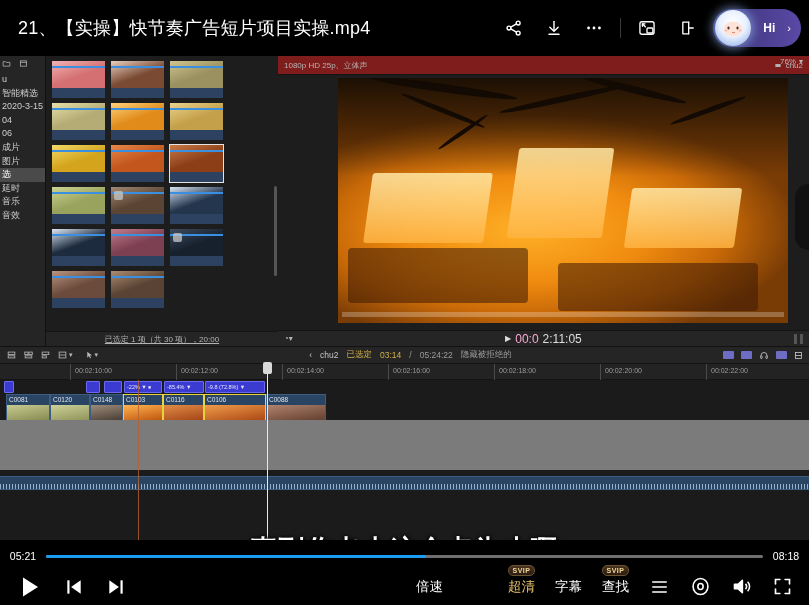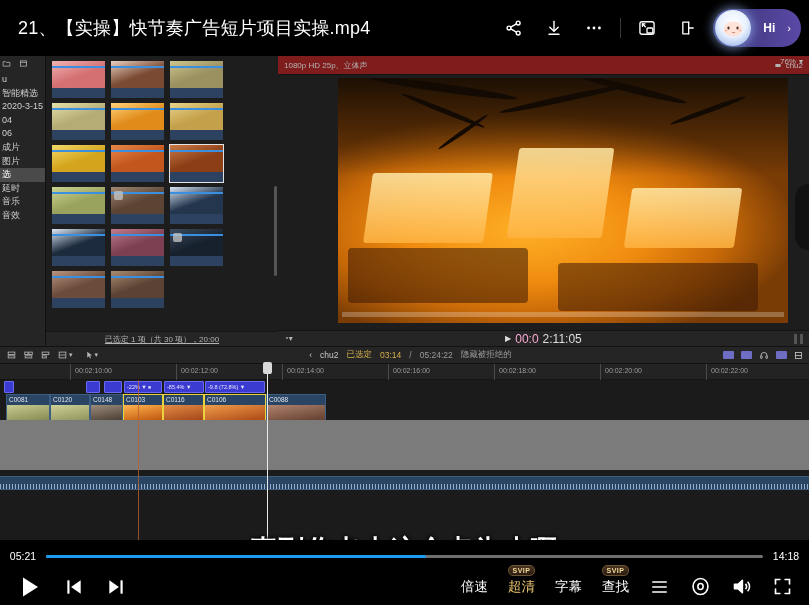--- a/index.html
+++ b/index.html
@@ -195,21 +195,21 @@
   .prog-row { position:absolute; left:0; top:8px; width:809px; height:16px; display:flex; align-items:center; }
   .t-cur { color:#fff; font-size:10.5px; width:46px; text-align:center; }
   .t-tot { color:#fff; font-size:10.5px; width:46px; text-align:center; }
   .bar-wrap { flex:1; height:3px; background:#6f6f6f; position:relative; border-radius:2px; }
   .bar-fill { position:absolute; left:0; top:0; height:3px; background:#1a9cf0; border-radius:2px; }
   .ctrls { position:absolute; left:0; top:28px; width:809px; height:37px; display:flex; align-items:center; }
   .lctrls { display:flex; align-items:center; gap:22px; padding-left:18px; }
   .rctrls { margin-left:auto; display:flex; align-items:center; gap:20px; padding-right:16px; }
   .cbtn { color:#fff; display:flex; align-items:center; justify-content:center; cursor:pointer; }
   .txtbtn { position:relative; color:#fff; font-size:13.5px; white-space:nowrap; }
-  .txtbtn.gold { color:#e8c36a; }
+  .txtbtn.gold { color:#e8c36a;margin-left:45px; }
   .svip {
     position:absolute; left:50%; transform:translateX(-50%); top:-13px;
     background:linear-gradient(180deg,#4a3420,#2b1d11);
     color:#f2d79b; font-size:7px; font-weight:700; letter-spacing:.5px;
     padding:1px 4px; border-radius:5px; border:.5px solid #6b5232;
   }
 </style>
 </head>
 <body>
 
@@ -608,21 +608,21 @@
     <div class="subtitle">直到你卡上这个点为止啊</div>
 
   </div>
 
   <div class="player">
     <div class="prog-row">
       <span class="t-cur">05:21</span>
       <span class="bar-wrap">
         <span class="bar-fill" style="width: 53%;"></span>
       </span>
-      <span class="t-tot">14:18</span>
+      <span class="t-tot">08:18</span>
     </div>
 
     <div class="ctrls">
       <div class="lctrls">
         <span class="cbtn">
           <svg width="24" height="26" viewBox="0 0 24 24" fill="#fff">
               <polygon points="5,2.5 5,21.5 20,12"></polygon>
             </svg>
         </span>
         <span class="cbtn">

